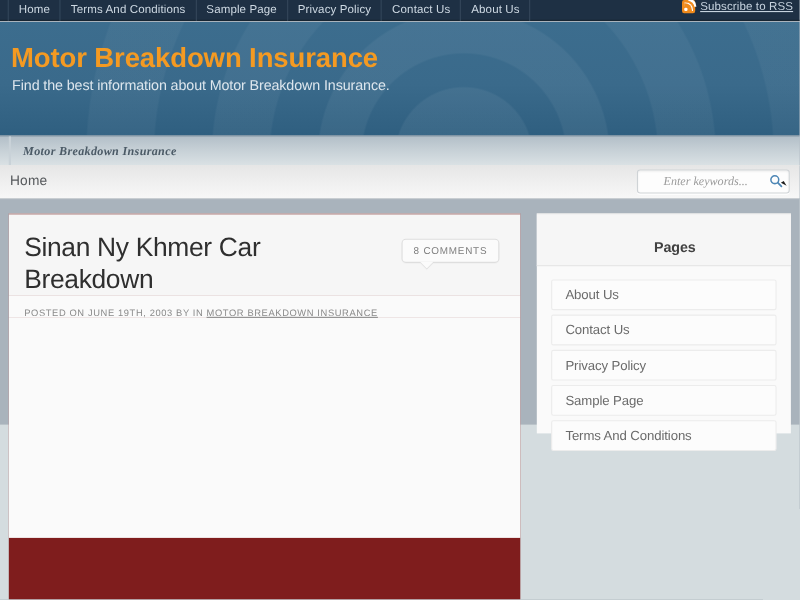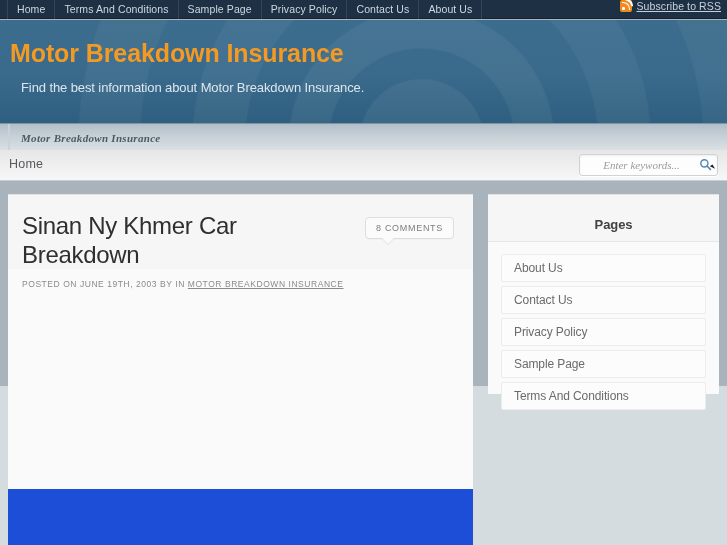--- a/index.html
+++ b/index.html
@@ -124,21 +124,21 @@
     margin: 0;
     font-size: 25px;
     font-weight: bold;
     color: #f49a22;
     letter-spacing: -.1px;
   }
   .site-desc {
     position: absolute;
     left: 11px;
     top: 50px;
-    margin: 10px;
+    margin: 0;
     font-size: 13px;
     color: #dde6ed;
     font-weight: normal;
     letter-spacing: -.1px;
   }
 
   
   .crumb-band {
     position: absolute;
     left: 0; top: 123px;
@@ -242,21 +242,21 @@
     left: 0; top: 181px;
     width: 727px;
     height: 205px;
     background: #a9b3bc;
   }
   .content-col {
     position: absolute;
     left: 8px; top: 194px;
     width: 465px;
     height: 351px;
-    background: #1d4ed8;
+    background: #7f1d1d;
     border-top: 1px solid #e3e3e3;
     box-sizing: border-box;
   }
   .content-head {
     position: relative;
     background: #f6f6f6;
     min-height: 59px;
     padding: 16px 14px 0 14px;
     box-sizing: border-box;
   }

